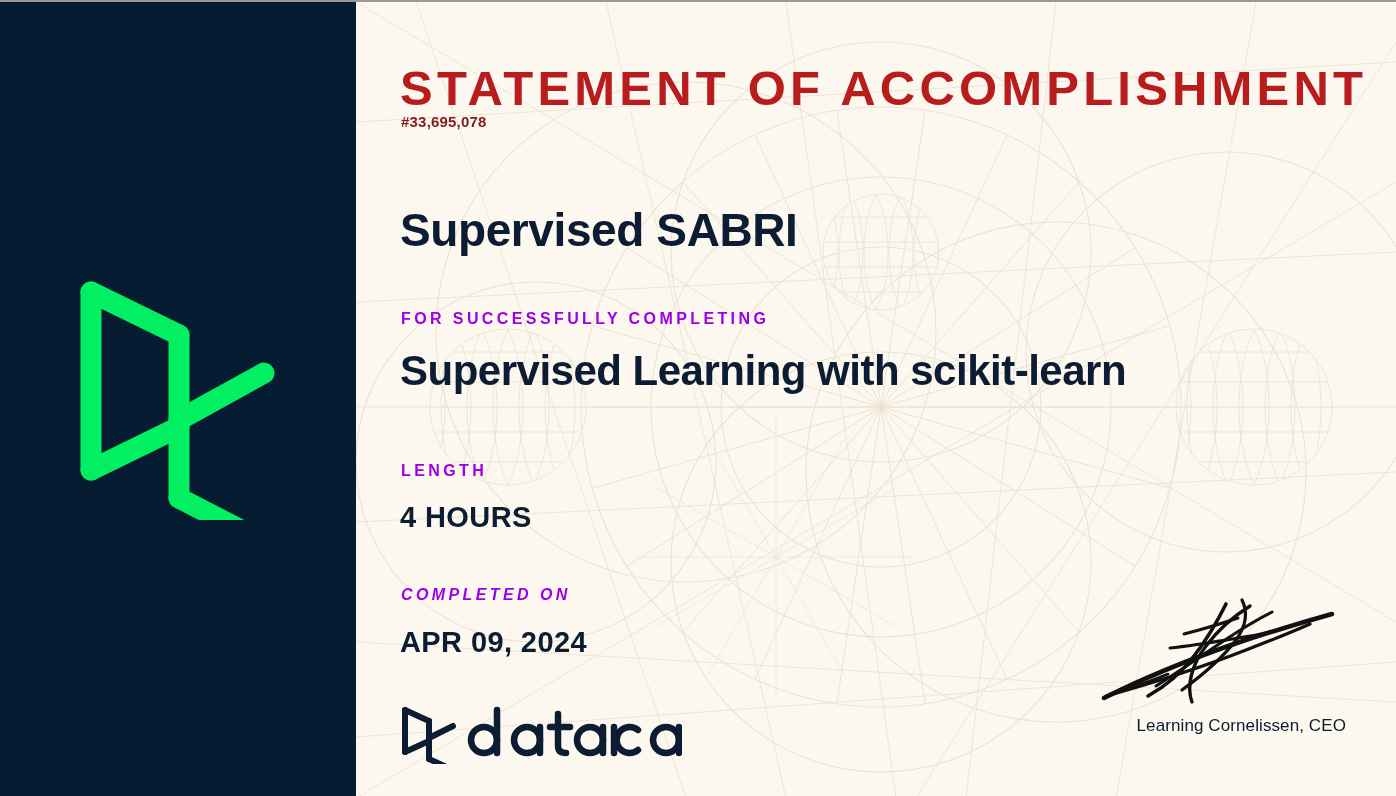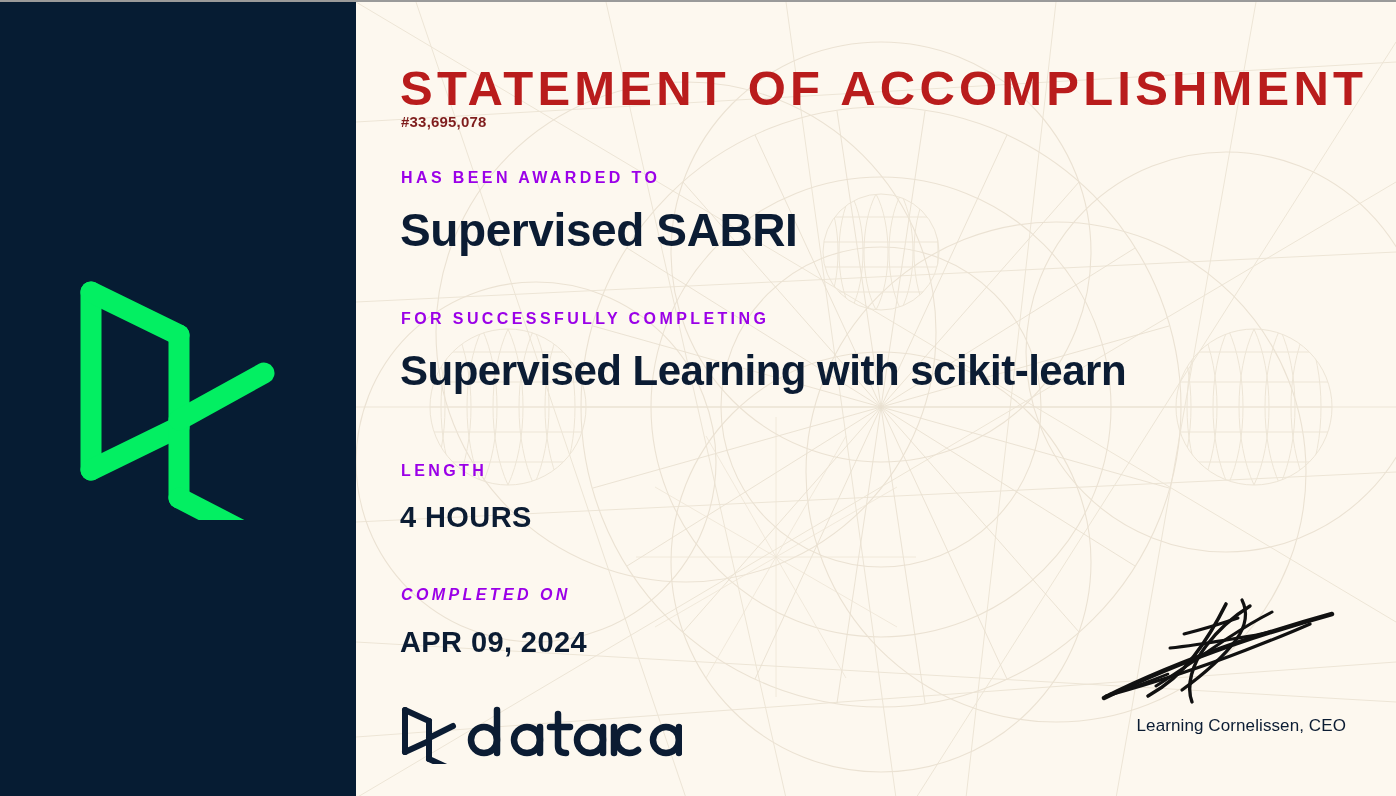--- a/index.html
+++ b/index.html
@@ -334,21 +334,20 @@
         <circle cx="525" cy="250" r="58"></circle>
       </g>
     </svg>
 
     <div class="content">
 
       <div class="cert-title">STATEMENT OF ACCOMPLISHMENT</div>
 
       <div class="cert-id">#33,695,078</div>
 
-      <div class="field-label lbl-awarded">HAS BEEN AWARDED TO</div>
       <div class="field-value val-name">Supervised SABRI</div>
 
       <div class="field-label lbl-course">FOR SUCCESSFULLY COMPLETING</div>
       <div class="field-value val-course">Supervised Learning with scikit-learn</div>
 
       <div class="field-label lbl-length">LENGTH</div>
       <div class="field-value val-length">4 HOURS</div>
 
       <div class="field-label lbl-date">COMPLETED ON</div>
       <div class="field-value val-date">APR 09, 2024</div>

